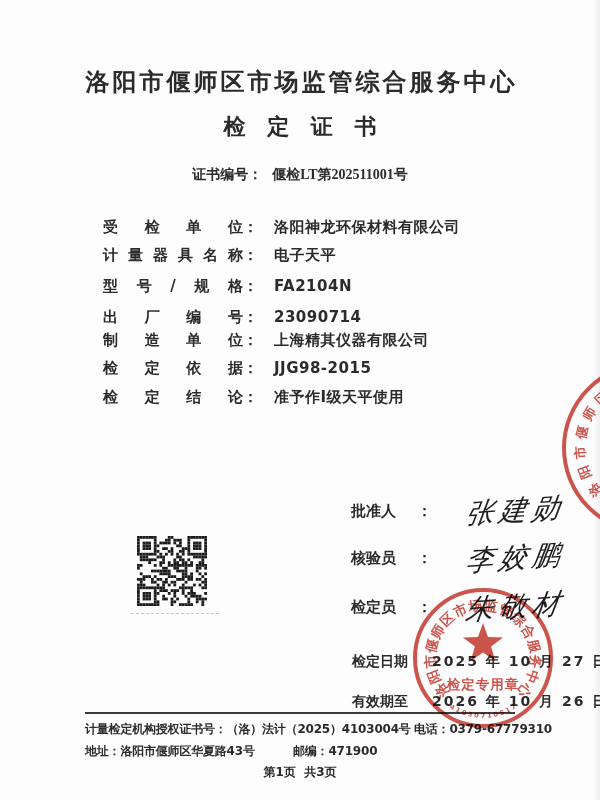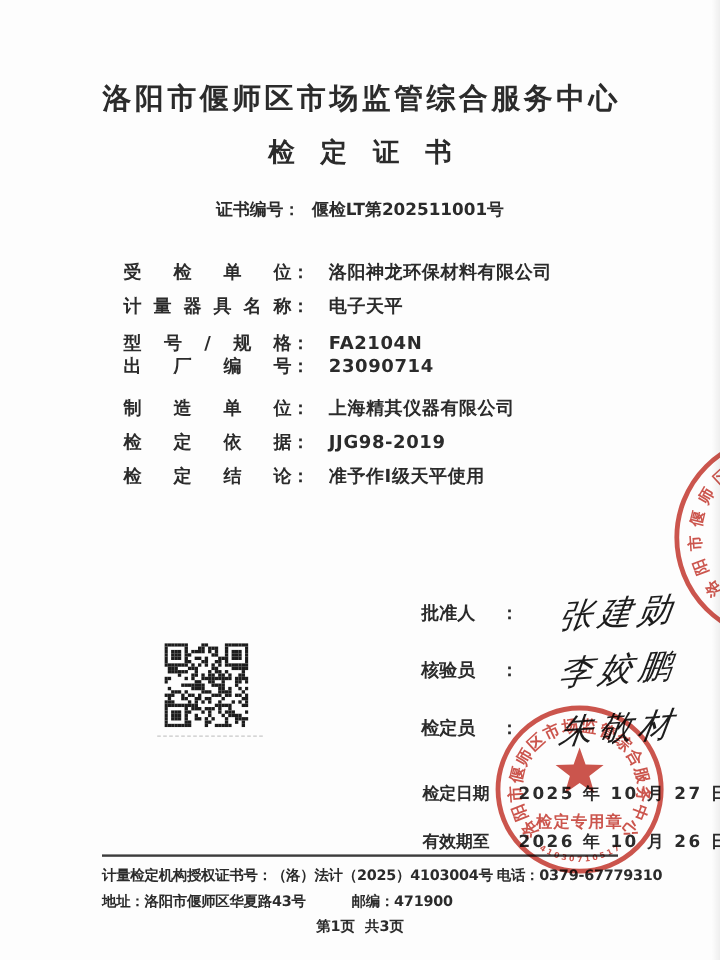--- a/index.html
+++ b/index.html
@@ -10,21 +10,21 @@
     color:#2b2b2b;
   }
   .edge-shade{position:absolute;right:0;top:0;width:7px;height:100%;
     background:linear-gradient(to right,rgba(0,0,0,0),rgba(0,0,0,.06));}
   .org{position:absolute;top:66px;left:0;width:100%;text-align:center;
     font-size:24px;font-weight:700;letter-spacing:3px;text-indent:3px;}
   .doc-title{position:absolute;top:112px;left:0;width:100%;text-align:center;
     font-size:22px;font-weight:700;letter-spacing:7px;text-indent:7px;}
   .certno{position:absolute;top:166px;left:0;width:100%;text-align:center;
     font-size:14px;font-weight:700;}
-  .certno .certno-value{margin-left:10px;}
+  .certno .certno-value{margin-left:10px;font-family:Liberation Serif, serif;}
 
   .frow{position:absolute;left:103px;font-size:15px;font-weight:700;white-space:nowrap;}
   .flabel{display:inline-block;width:140px;text-align:justify;text-align-last:justify;}
   .fcolon{display:inline-block;}
   .fvalue{margin-left:16px;letter-spacing:.5px;}
 
   .sigrow{position:absolute;left:351px;display:flex;align-items:center;white-space:nowrap;gap:21px;}
   .siglabel{font-size:15px;font-weight:700;}
   .signame{margin-left:13px;font-size:28px;font-weight:400;letter-spacing:5px;
     color:#1d1d1d;transform:rotate(-4deg) skewX(-12deg);font-style:italic;}
@@ -64,28 +64,28 @@
 
   <div class="frow" style="top:246px">
     <span class="flabel">计量器具名称</span><span class="fcolon">：</span><span class="fvalue">电子天平</span>
   </div>
   <div class="frow" style="top:218px">
     <span class="flabel">受检单位</span><span class="fcolon">：</span><span class="fvalue">洛阳神龙环保材料有限公司</span>
   </div>
   <div class="frow" style="top:277px">
     <span class="flabel">型号/规格</span><span class="fcolon">：</span><span class="fvalue">FA2104N</span>
   </div>
-  <div class="frow" style="top:296px">
+  <div class="frow" style="top:308px">
     <span class="flabel">出厂编号</span><span class="fcolon">：</span><span class="fvalue">23090714</span>
   </div>
   <div class="frow" style="top:331px">
     <span class="flabel">制造单位</span><span class="fcolon">：</span><span class="fvalue">上海精其仪器有限公司</span>
   </div>
   <div class="frow" style="top:359px">
-    <span class="flabel">检定依据</span><span class="fcolon">：</span><span class="fvalue">JJG98-2019</span>
+    <span class="flabel">检定依据</span><span class="fcolon">：</span><span class="fvalue">JJG98-2015</span>
   </div>
   <div class="frow" style="top:388px">
     <span class="flabel">检定结论</span><span class="fcolon">：</span><span class="fvalue">准予作I级天平使用</span>
   </div>
 
   <svg class="qr" id="qr-svg" viewBox="0 0 70 70">
       <rect x="0.00" y="0.00" width="2.80" height="2.80" class="qr-cell"></rect>
       <rect x="2.80" y="0.00" width="2.80" height="2.80" class="qr-cell"></rect>
       <rect x="5.60" y="0.00" width="2.80" height="2.80" class="qr-cell"></rect>
       <rect x="8.40" y="0.00" width="2.80" height="2.80" class="qr-cell"></rect>

